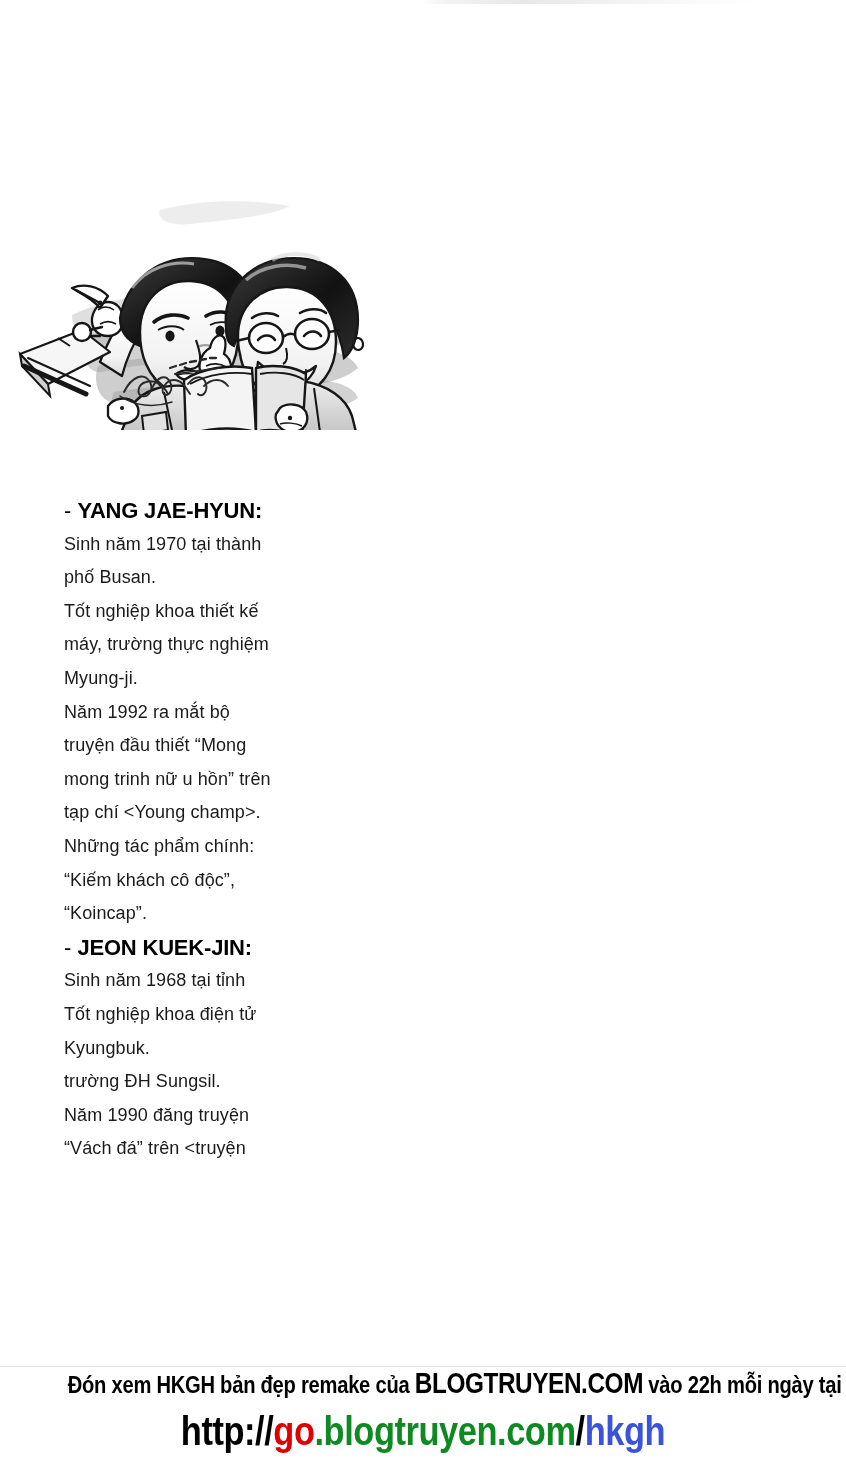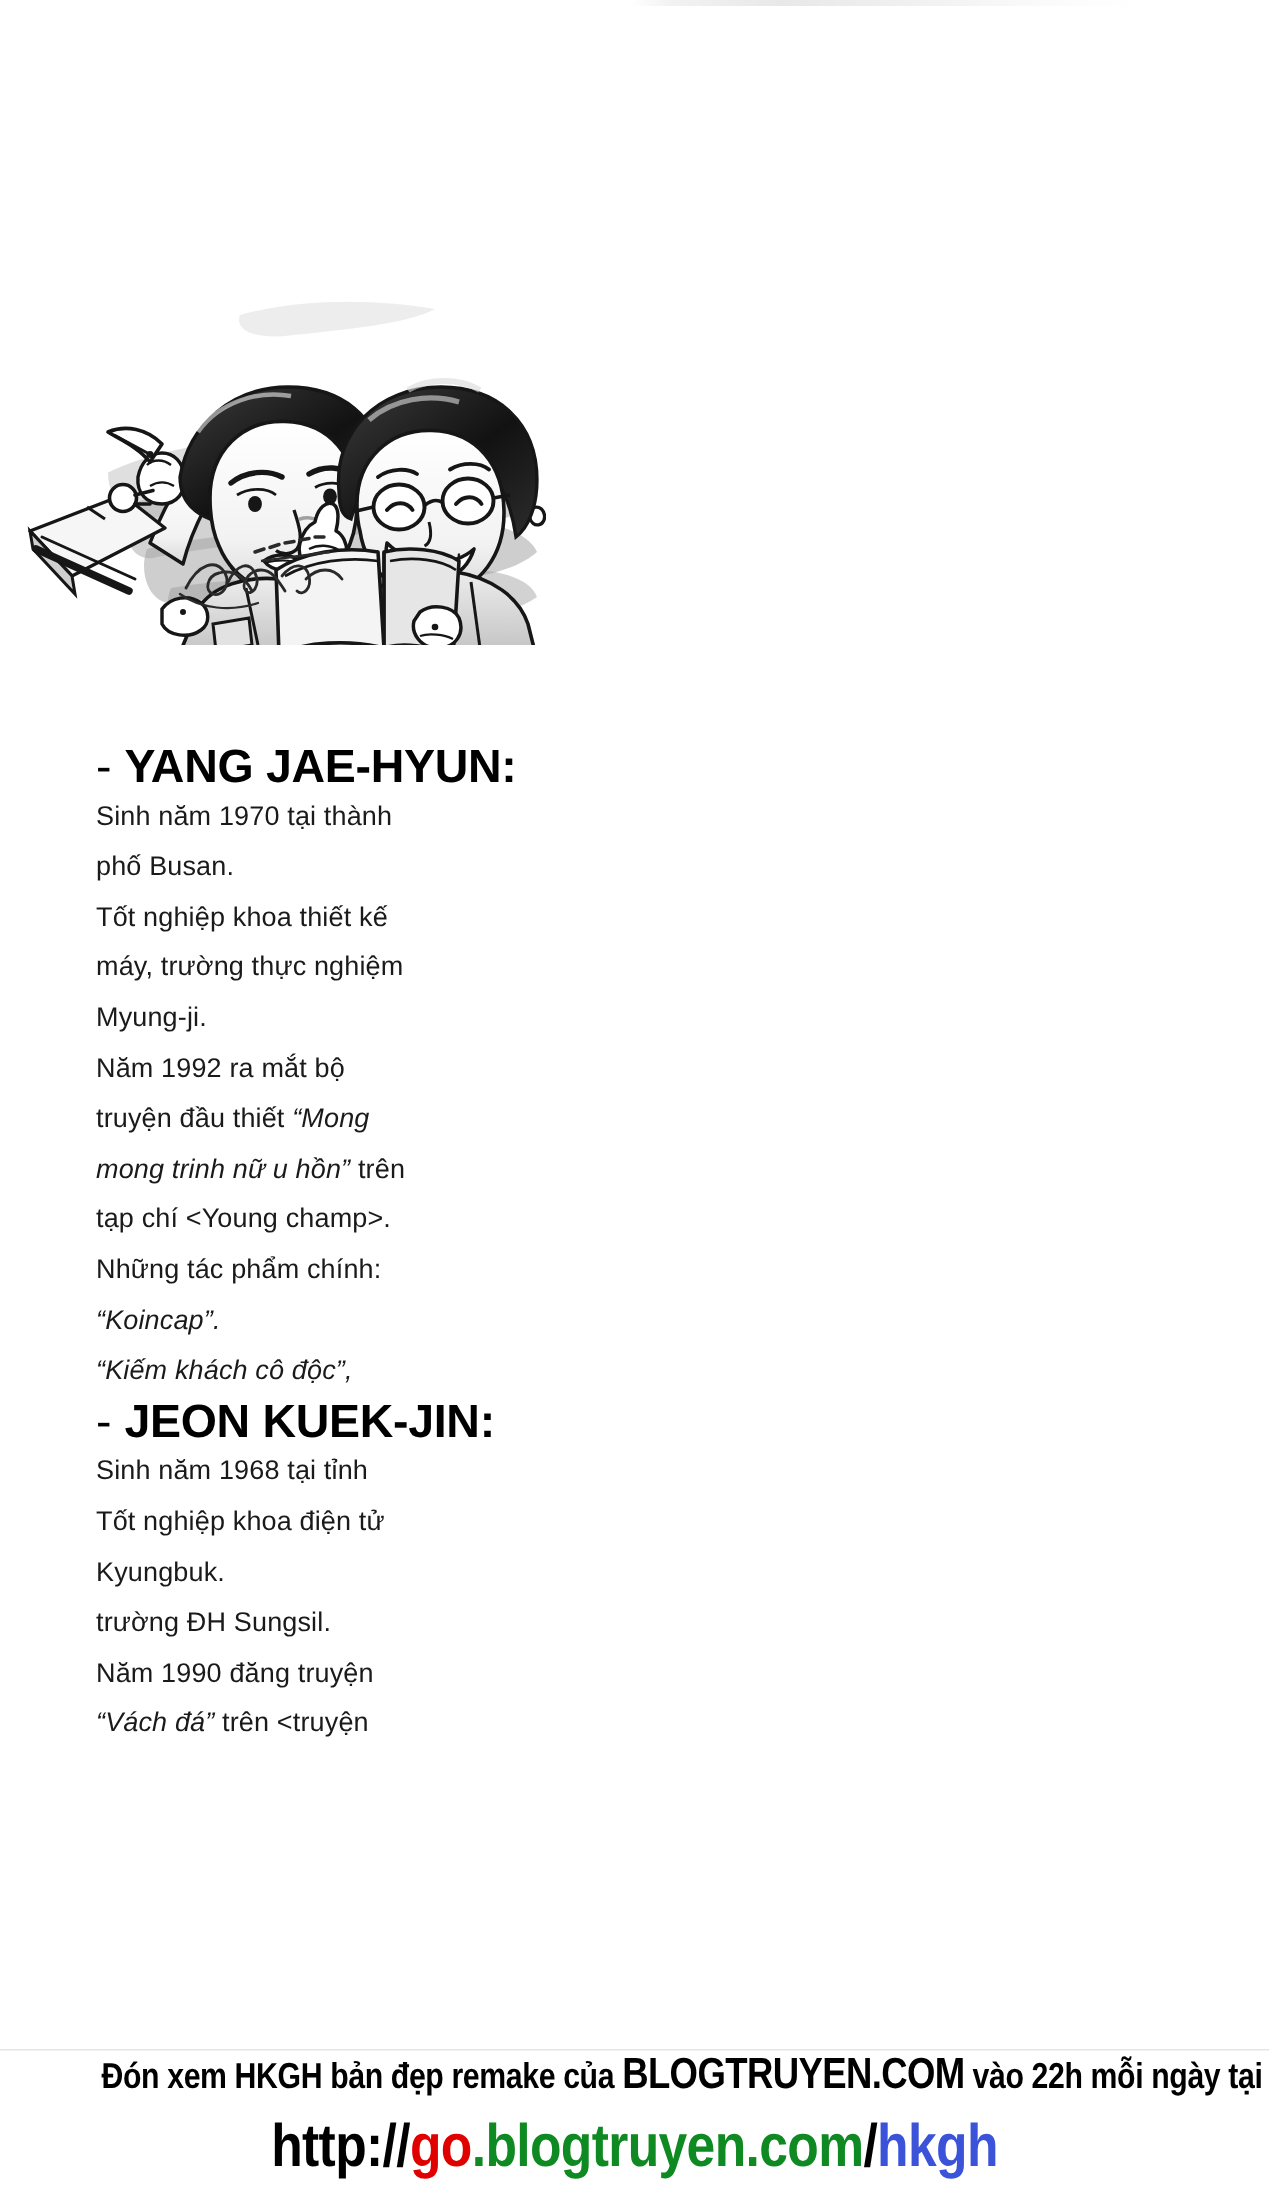--- a/index.html
+++ b/index.html
@@ -53,27 +53,27 @@
   .bio-block + .bio-block { }
 
   .bio-line {
     font-size: 18px;
     line-height: 33.6px;
     letter-spacing: 0.1px;
     white-space: pre-wrap;
     color: #1a1a1a;
   }
   .bio-name {
-    font-size: 31px;
+    font-size: 22px;
     line-height: 33.6px;
     color: #000000;
   }
   .bio-name .dash { font-weight: normal; }
   .bio-name .nm { font-weight: bold; letter-spacing: -0.2px; }
-  .it { font-style: italic; }
+  .it { }
 
   
   #footer {
     position: absolute;
     left: 0;
     top: 1368px;
     width: 846px;
     text-align: center;
   }
   #footer-rule {
@@ -323,22 +323,22 @@
       <div class="bio-line"><span>Sinh năm 1970 tại thành</span></div>
       <div class="bio-line"><span>phố Busan.</span></div>
       <div class="bio-line"><span>Tốt nghiệp khoa thiết kế</span></div>
       <div class="bio-line"><span>máy, trường thực nghiệm</span></div>
       <div class="bio-line"><span>Myung-ji.</span></div>
       <div class="bio-line"><span>Năm 1992 ra mắt bộ</span></div>
       <div class="bio-line"><span>truyện đầu thiết </span><span class="it">“Mong</span></div>
       <div class="bio-line"><span class="it">mong trinh nữ u hồn”</span><span> trên</span></div>
       <div class="bio-line"><span>tạp chí &lt;Young champ&gt;.</span></div>
       <div class="bio-line"><span>Những tác phẩm chính:</span></div>
+      <div class="bio-line"><span class="it">“Kiếm khách cô độc”,</span></div>
       <div class="bio-line"><span class="it">“Koincap”.</span></div>
-      <div class="bio-line"><span class="it">“Kiếm khách cô độc”,</span></div>
     </div>
     <div class="bio-block">
       <div class="bio-name"><span class="dash">- </span><span class="nm">JEON KUEK-JIN:</span></div>
       <div class="bio-line"><span>Sinh năm 1968 tại tỉnh</span></div>
       <div class="bio-line"><span>Tốt nghiệp khoa điện tử</span></div>
       <div class="bio-line"><span>Kyungbuk.</span></div>
       <div class="bio-line"><span>trường ĐH Sungsil.</span></div>
       <div class="bio-line"><span>Năm 1990 đăng truyện</span></div>
       <div class="bio-line"><span class="it">“Vách đá”</span><span> trên &lt;truyện</span></div>
     </div>

